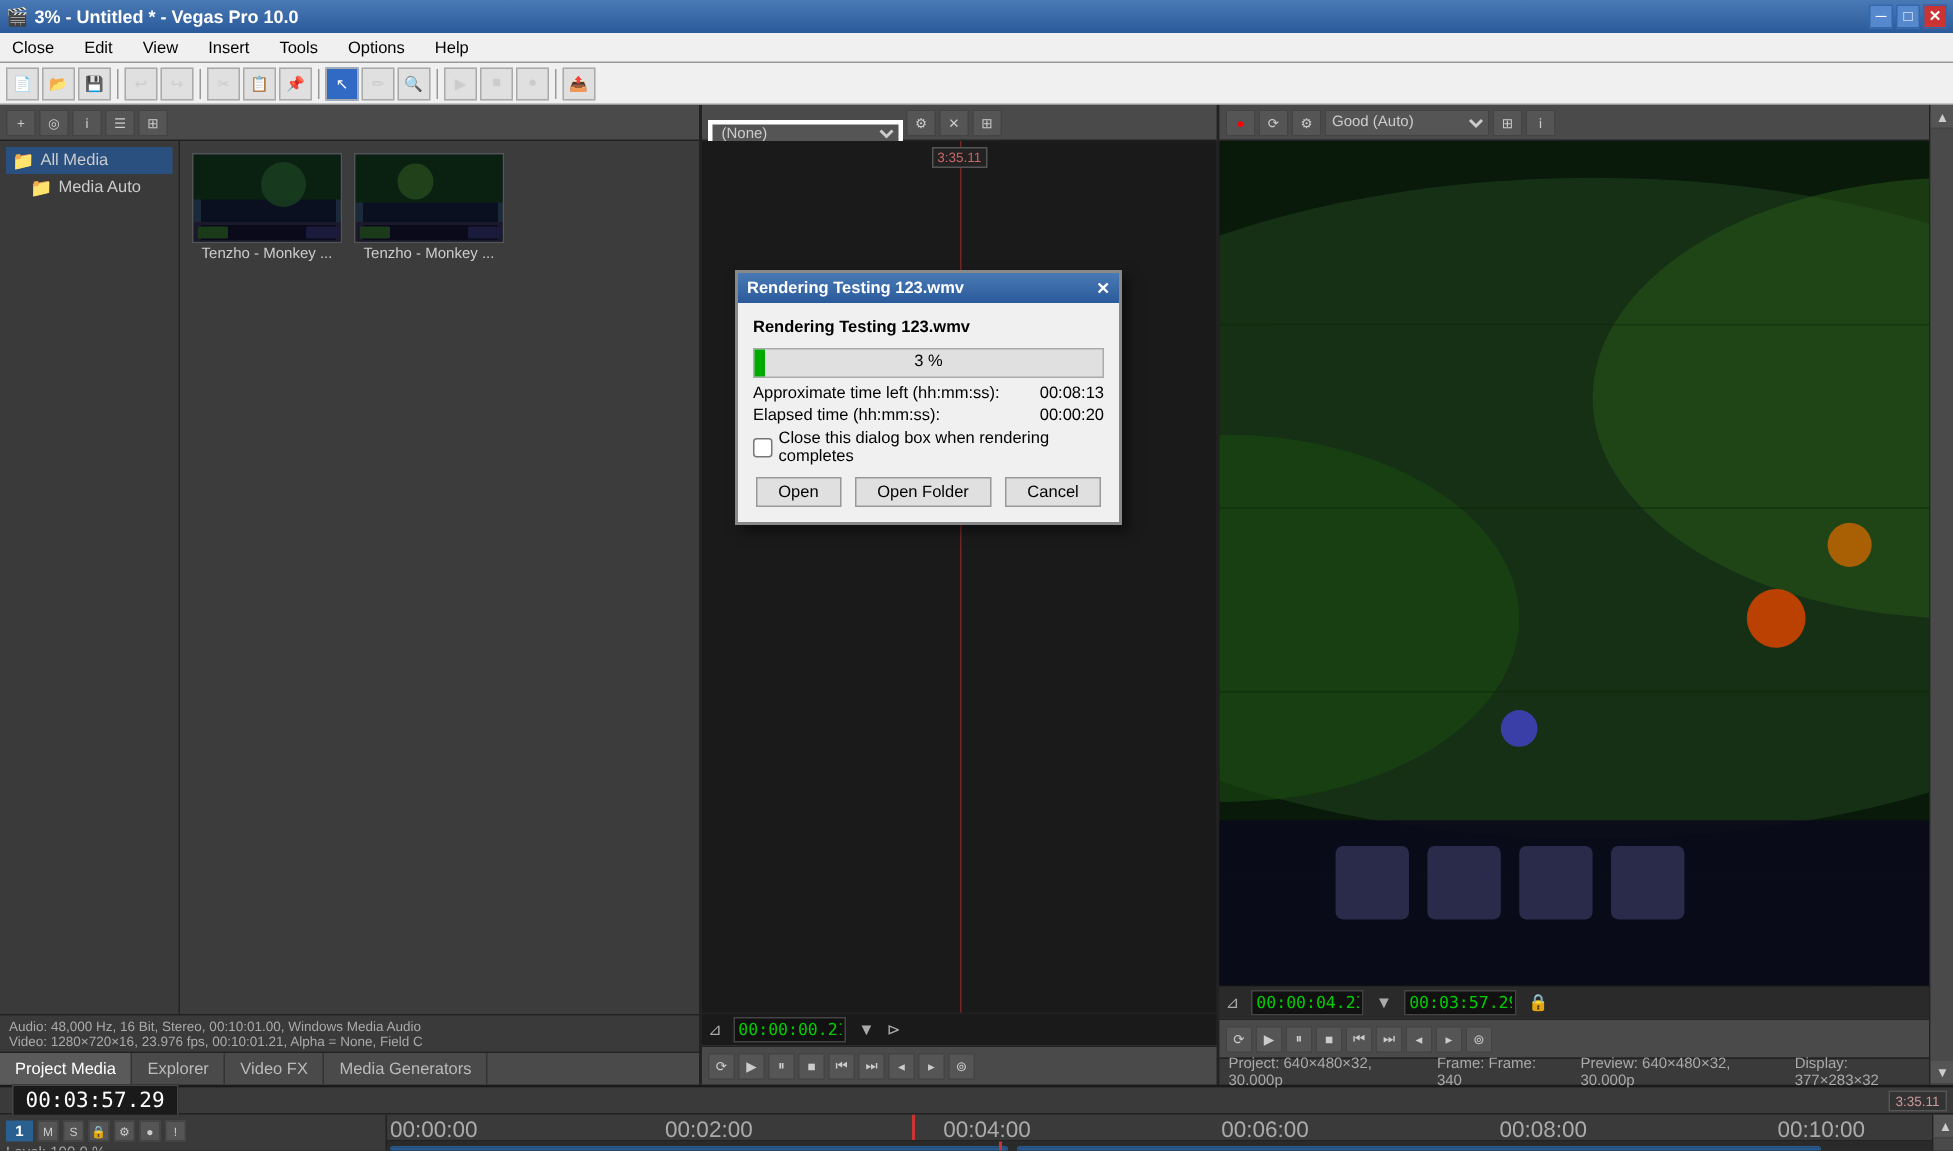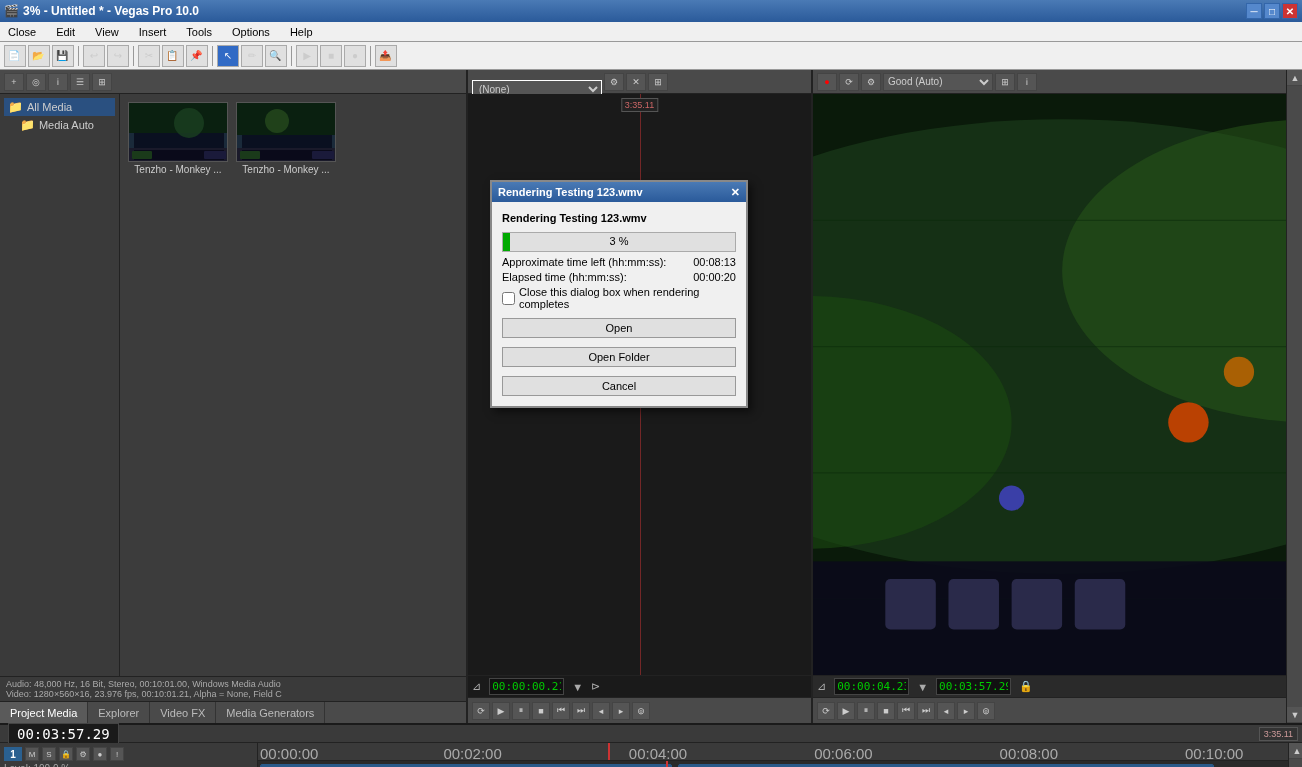--- a/index.html
+++ b/index.html
@@ -187,21 +187,21 @@
       display: flex;
       align-items: center;
       padding: 0 4px;
       gap: 2px;
       border-bottom: 1px solid #222;
     }
     .preview-dropdown {
       width: 130px;
       height: 18px;
       background: #555;
-      border: 1px solid #ffffff;
+      border: 3px solid #ffffff;
       color: #ccc;
       font-size: 10px;
       padding: 0 2px;
       margin-top: 15px;
     }
     .preview-area {
       flex: 1;
       background: #1a1a1a;
       position: relative;
       display: flex;
@@ -485,21 +485,20 @@
       align-items: center;
       gap: 4px;
       margin: 2px 0;
       font-size: 11px;
     }
     .dialog-buttons {
       display: flex;
       justify-content: center;
       gap: 9px;
       margin-top: 8px;
-      flex-direction: column;
     }
     .dialog-btn {
       padding: 3px 14px;
       background: #e0e0e0;
       border: 1px solid #999;
       cursor: pointer;
       font-size: 11px;
     }
 
     
@@ -641,21 +640,21 @@
               <rect x="3" y="48" width="20" height="8" fill="#1a3a1a" rx="1"></rect>
               <rect x="75" y="48" width="22" height="8" fill="#1a1a3a" rx="1"></rect>
             </svg>
           </div>
           <div class="media-thumb-label">Tenzho - Monkey ...</div>
         </div>
       </div>
     </div>
     <div class="status-bar-left">
       <span style="white-space:pre;font-size:9px;display:block;">Audio: 48,000 Hz, 16 Bit, Stereo, 00:10:01.00, Windows Media Audio
-Video: 1280×560×16, 23.976 fps, 00:10:01.21, Alpha = None, Field C</span>
+Video: 1280×720×16, 23.976 fps, 00:10:01.21, Alpha = None, Field C</span>
     </div>
     <div class="panel-tabs">
       <div class="panel-tab active">Project Media</div>
       <div class="panel-tab">Explorer</div>
       <div class="panel-tab">Video FX</div>
       <div class="panel-tab">Media Generators</div>
     </div>
   </div>
 
   <div class="middle-panel">
@@ -749,20 +748,26 @@
     <div class="right-controls">
       <div class="ctrl-btn">⟳</div>
       <div class="ctrl-btn">▶</div>
       <div class="ctrl-btn">⏸</div>
       <div class="ctrl-btn">■</div>
       <div class="ctrl-btn">⏮</div>
       <div class="ctrl-btn">⏭</div>
       <div class="ctrl-btn">◂</div>
       <div class="ctrl-btn">▸</div>
       <div class="ctrl-btn">⊚</div>
+    </div>
+    <div class="project-info">
+      <span>Project: 640×480×32, 30.000p</span>
+      <span>Frame: Frame: 340</span>
+      <span>Preview: 640×480×32, 30.000p</span>
+      <span>Display: 377×283×32</span>
     </div>
   </div>
 
   <div class="vsb">
     <div class="vsb-btn">▲</div>
     <div class="vsb-thumb"></div>
     <div class="vsb-btn">▼</div>
   </div>
 </div>
 

